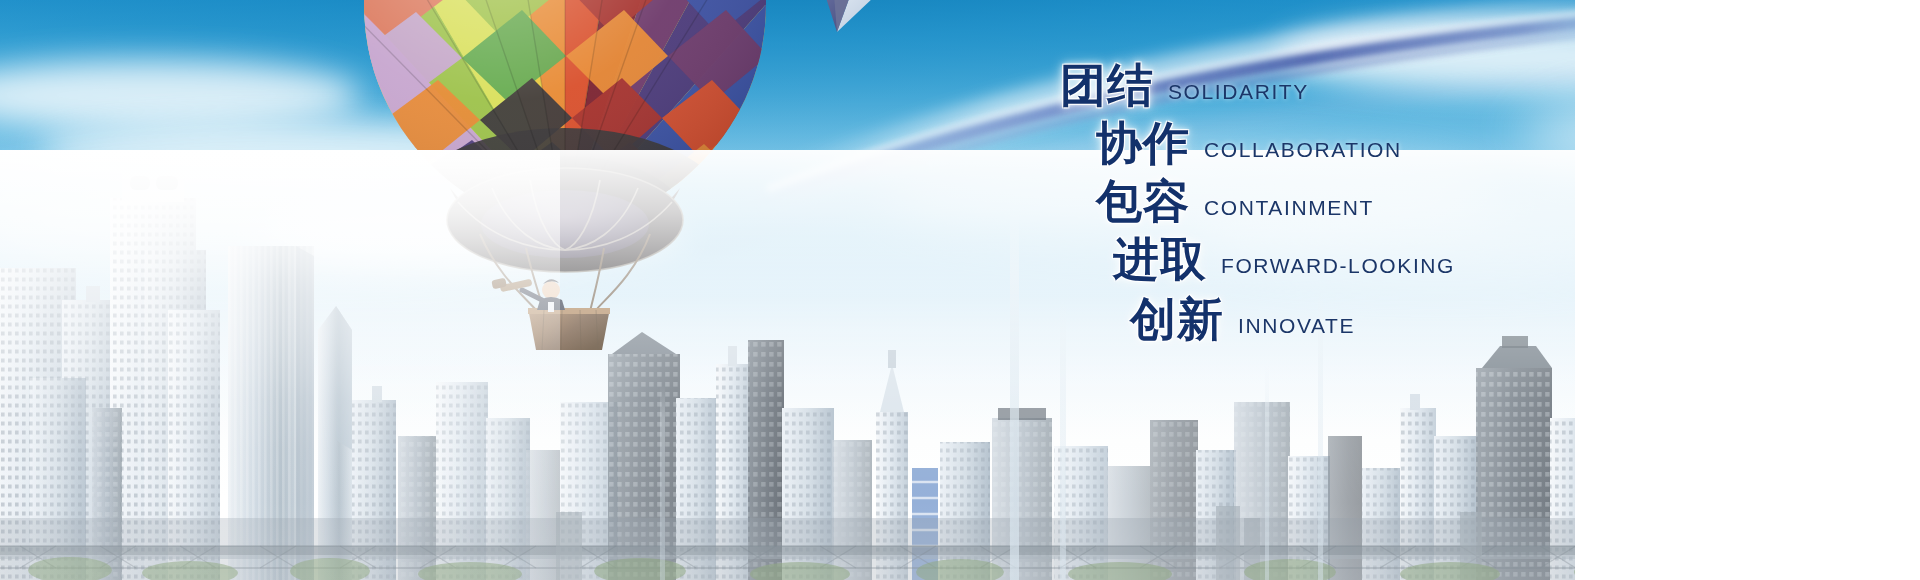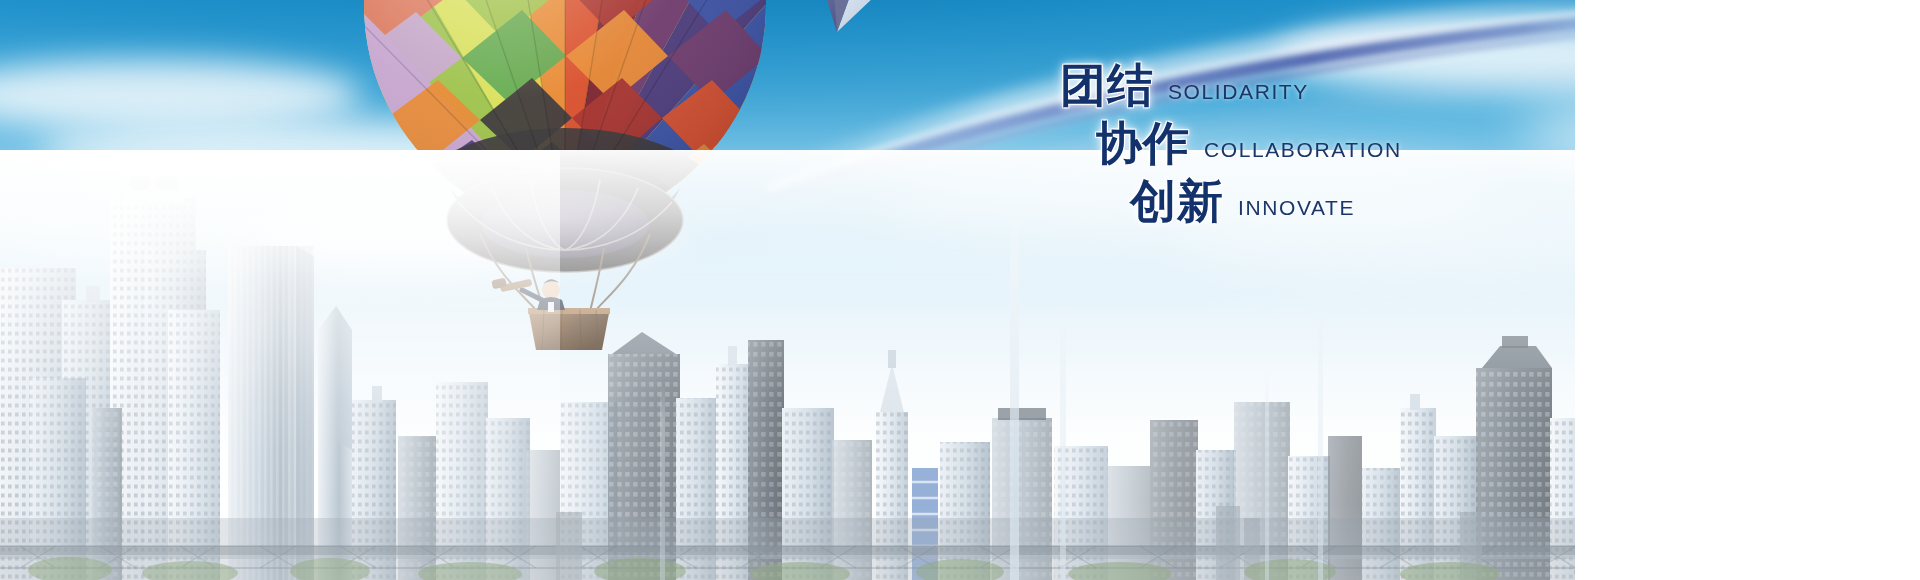--- a/index.html
+++ b/index.html
@@ -669,21 +669,29 @@
     <div class="line l1">
       <span class="cn">团结</span>
       <span class="en">SOLIDARITY</span>
     </div>
 
     <div class="line l2">
       <span class="cn">协作</span>
       <span class="en">COLLABORATION</span>
     </div>
 
-
+    <div class="line l3">
+      <span class="cn">包容</span>
+      <span class="en">CONTAINMENT</span>
+    </div>
+
+    <div class="line l4">
+      <span class="cn">进取</span>
+      <span class="en">FORWARD-LOOKING</span>
+    </div>
 
     <div class="line l5">
       <span class="cn">创新</span>
       <span class="en">INNOVATE</span>
     </div>
 
   </div>
 
 </div>
 

